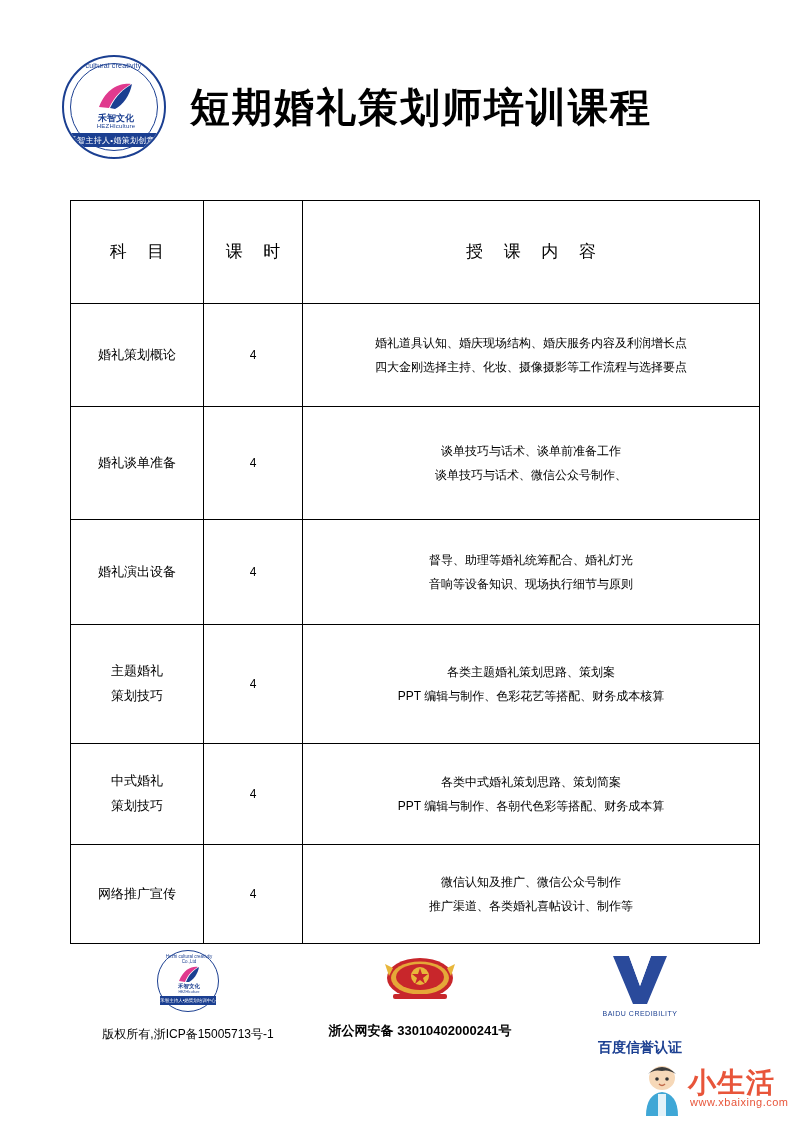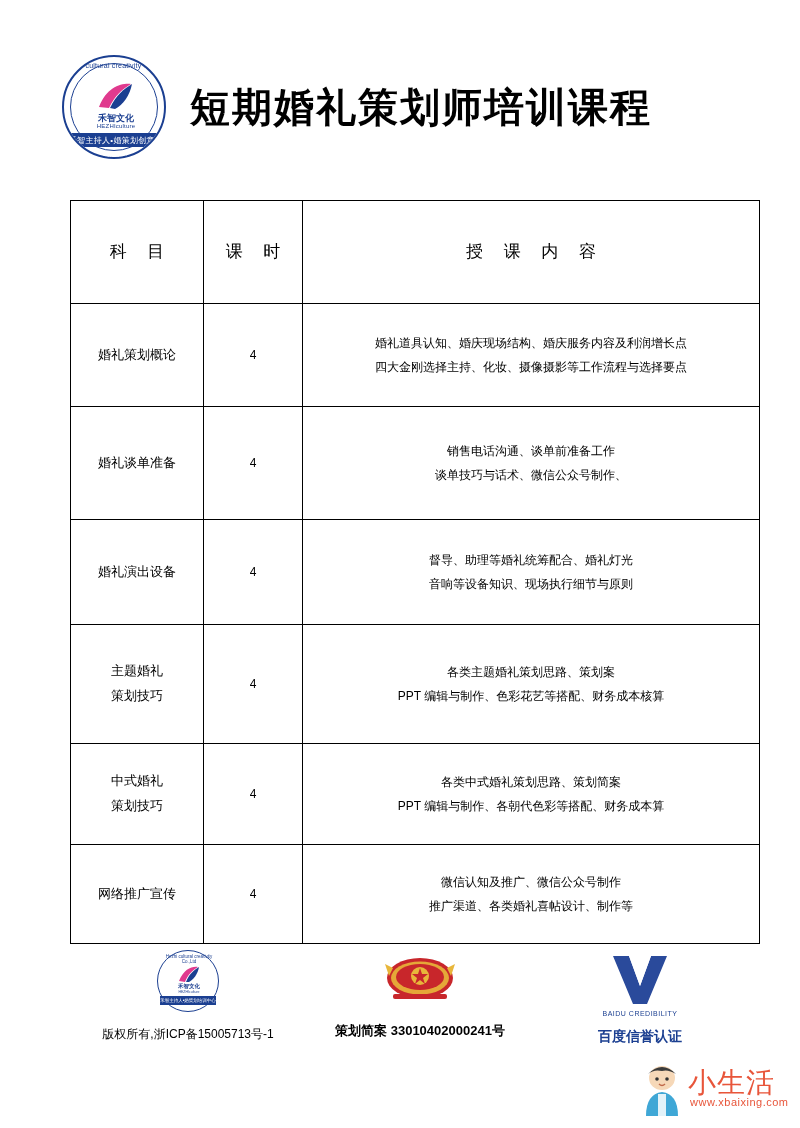--- a/index.html
+++ b/index.html
@@ -205,36 +205,36 @@
   }
 
   .baidu-v {
     width: 70px; height: 56px; margin: 2px auto 0;
     position: relative;
   }
   .baidu-label-en {
     font-size: 7px; color: #1b3f91; letter-spacing: .5px; margin-top: 2px;
   }
   .baidu-label-cn {
-    font-size: 14px; color: #1b3f91; font-weight: bold; margin-top: 11px;
+    font-size: 14px; color: #1b3f91; font-weight: bold; margin-top: 22px;
   }
 
   
   .watermark {
     position: absolute;
     right: 14px;
     bottom: 10px;
     width: 150px;
     height: 58px;
   }
   .wm-text-main {
     position: absolute;
     left: 52px; top: 4px;
     font-size: 28px;
-    font-weight: normal;
+    font-weight: bold;
     color: #e8553a;
     letter-spacing: 1px;
   }
   .wm-text-sub {
     position: absolute;
     left: 54px; top: 36px;
     font-size: 11px;
     color: #e8553a;
     letter-spacing: .5px;
   }
@@ -279,21 +279,21 @@
           <div>四大金刚选择主持、化妆、摄像摄影等工作流程与选择要点</div>
         </td>
       </tr>
 
       <tr class="body r2">
         <td class="subject">
           <div>婚礼谈单准备</div>
         </td>
         <td class="hours">4</td>
         <td class="content">
-          <div>销售电话沟通、谈单前准备工作</div>
+          <div>谈单技巧与话术、谈单前准备工作</div>
           <div>谈单技巧与话术、微信公众号制作、</div>
         </td>
       </tr>
 
       <tr class="body r3">
         <td class="subject">
           <div>婚礼演出设备</div>
         </td>
         <td class="hours">4</td>
         <td class="content">
@@ -362,21 +362,21 @@
         <ellipse cx="37" cy="24" rx="33" ry="20" fill="#c8262b"></ellipse>
         <ellipse cx="37" cy="24" rx="29" ry="16.5" fill="#e8b63a" opacity="0.9"></ellipse>
         <ellipse cx="37" cy="23" rx="24" ry="13" fill="#c8262b"></ellipse>
         <circle cx="37" cy="22" r="9" fill="#e8b63a"></circle>
         <polygon points="37,14 39,20 45,20 40,24 42,30 37,26 32,30 34,24 29,20 35,20" fill="#c8262b"></polygon>
         <rect x="10" y="40" width="54" height="5" rx="2" fill="#c8262b"></rect>
         <path d="M6 22 L2 10 L10 14 Z" fill="#e8b63a"></path>
         <path d="M68 22 L72 10 L64 14 Z" fill="#e8b63a"></path>
       </svg>
     </div>
-    <div class="badge-caption bold">策划简案 33010402000241号</div>
+    <div class="badge-caption bold">浙公网安备 33010402000241号</div>
   </div>
 
   <div class="badge badge-3">
     <div class="baidu-v">
       <svg viewBox="0 0 70 56" width="70" height="56">
         <path d="M8 4 L24 4 L35 34 L46 4 L62 4 L42 52 L28 52 Z" fill="#2a4a9b"></path>
         <path d="M24 4 L35 34 L46 4 L40 4 L35 20 L30 4 Z" fill="#ffffff"></path>
       </svg>
     </div>
     <div class="baidu-label-en">BAIDU CREDIBILITY</div>

